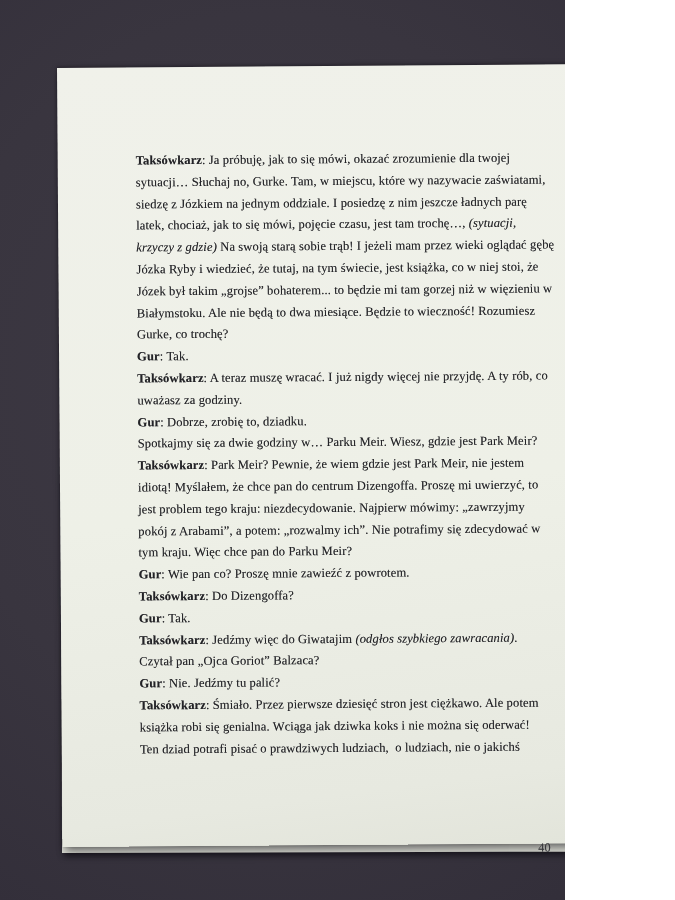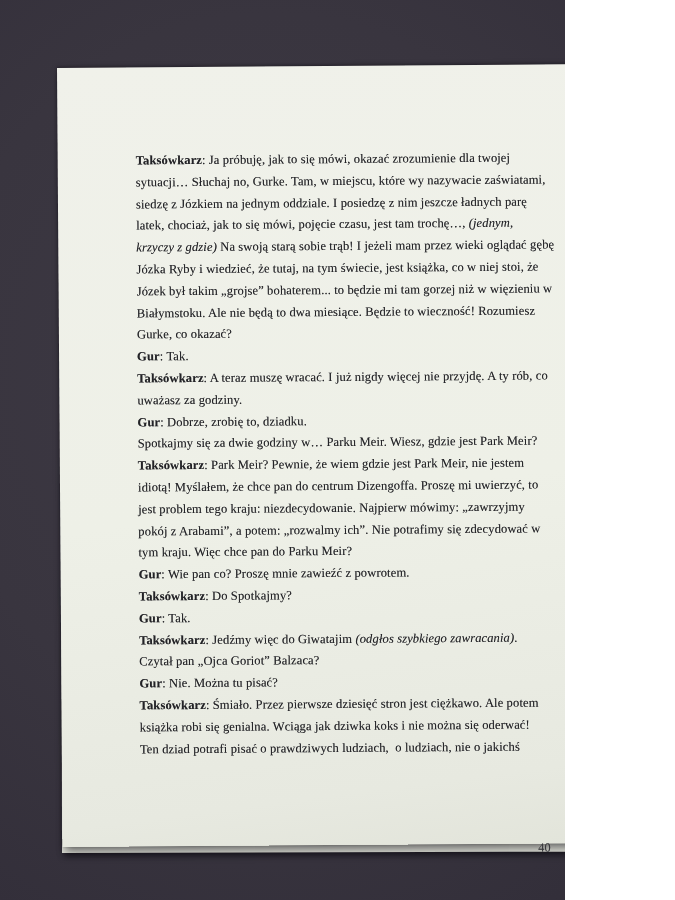--- a/index.html
+++ b/index.html
@@ -95,42 +95,42 @@
 
   <div class="under-sheet"></div>
 
   <div class="paper">
     <div class="paper-edge-right"></div>
 
     <div class="page-text" id="lines-root">
         <div class="line"><span class="bold">Taksówkarz</span><span>: Ja próbuję, jak to się mówi, okazać zrozumienie dla twojej</span></div>
         <div class="line"><span>sytuacji… Słuchaj no, Gurke. Tam, w miejscu, które wy nazywacie zaświatami,</span></div>
         <div class="line"><span>siedzę z Józkiem na jednym oddziale. I posiedzę z nim jeszcze ładnych parę</span></div>
-        <div class="line"><span>latek, chociaż, jak to się mówi, pojęcie czasu, jest tam trochę…, </span><span class="italic">(jednym,</span></div>
+        <div class="line"><span>latek, chociaż, jak to się mówi, pojęcie czasu, jest tam trochę…, </span><span class="italic">(sytuacji,</span></div>
         <div class="line"><span class="italic">krzyczy z gdzie)</span><span> Na swoją starą sobie trąb! I jeżeli mam przez wieki oglądać gębę</span></div>
         <div class="line"><span>Józka Ryby i wiedzieć, że tutaj, na tym świecie, jest książka, co w niej stoi, że</span></div>
         <div class="line"><span>Józek był takim „grojse” bohaterem... to będzie mi tam gorzej niż w więzieniu w</span></div>
         <div class="line"><span>Białymstoku. Ale nie będą to dwa miesiące. Będzie to wieczność! Rozumiesz</span></div>
-        <div class="line"><span>Gurke, co okazać?</span></div>
+        <div class="line"><span>Gurke, co trochę?</span></div>
         <div class="line"><span class="bold">Gur</span><span>: Tak.</span></div>
         <div class="line"><span class="bold">Taksówkarz</span><span>: A teraz muszę wracać. I już nigdy więcej nie przyjdę. A ty rób, co</span></div>
         <div class="line"><span>uważasz za godziny.</span></div>
         <div class="line"><span class="bold">Gur</span><span>: Dobrze, zrobię to, dziadku.</span></div>
         <div class="line"><span>Spotkajmy się za dwie godziny w… Parku Meir. Wiesz, gdzie jest Park Meir?</span></div>
         <div class="line"><span class="bold">Taksówkarz</span><span>: Park Meir? Pewnie, że wiem gdzie jest Park Meir, nie jestem</span></div>
         <div class="line"><span>idiotą! Myślałem, że chce pan do centrum Dizengoffa. Proszę mi uwierzyć, to</span></div>
         <div class="line"><span>jest problem tego kraju: niezdecydowanie. Najpierw mówimy: „zawrzyjmy</span></div>
         <div class="line"><span>pokój z Arabami”, a potem: „rozwalmy ich”. Nie potrafimy się zdecydować w</span></div>
         <div class="line"><span>tym kraju. Więc chce pan do Parku Meir?</span></div>
         <div class="line"><span class="bold">Gur</span><span>: Wie pan co? Proszę mnie zawieźć z powrotem.</span></div>
-        <div class="line"><span class="bold">Taksówkarz</span><span>: Do Spotkajmy?</span></div>
+        <div class="line"><span class="bold">Taksówkarz</span><span>: Do Dizengoffa?</span></div>
         <div class="line"><span class="bold">Gur</span><span>: Tak.</span></div>
         <div class="line"><span class="bold">Taksówkarz</span><span>: Jedźmy więc do Giwatajim </span><span class="italic">(odgłos szybkiego zawracania)</span><span>.</span></div>
         <div class="line"><span>Czytał pan „Ojca Goriot” Balzaca?</span></div>
-        <div class="line"><span class="bold">Gur</span><span>: Nie. Można tu pisać?</span></div>
+        <div class="line"><span class="bold">Gur</span><span>: Nie. Jedźmy tu palić?</span></div>
         <div class="line"><span class="bold">Taksówkarz</span><span>: Śmiało. Przez pierwsze dziesięć stron jest ciężkawo. Ale potem</span></div>
         <div class="line"><span>książka robi się genialna. Wciąga jak dziwka koks i nie można się oderwać!</span></div>
         <div class="line"><span>Ten dziad potrafi pisać o prawdziwych ludziach,  o ludziach, nie o jakichś</span></div>
       </div>
 
     <div class="page-number">40</div>
   </div>
 </div>
 
 </body></html>

